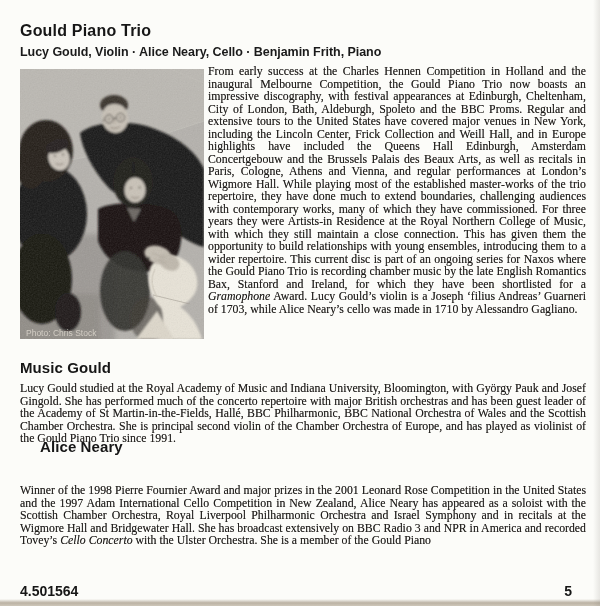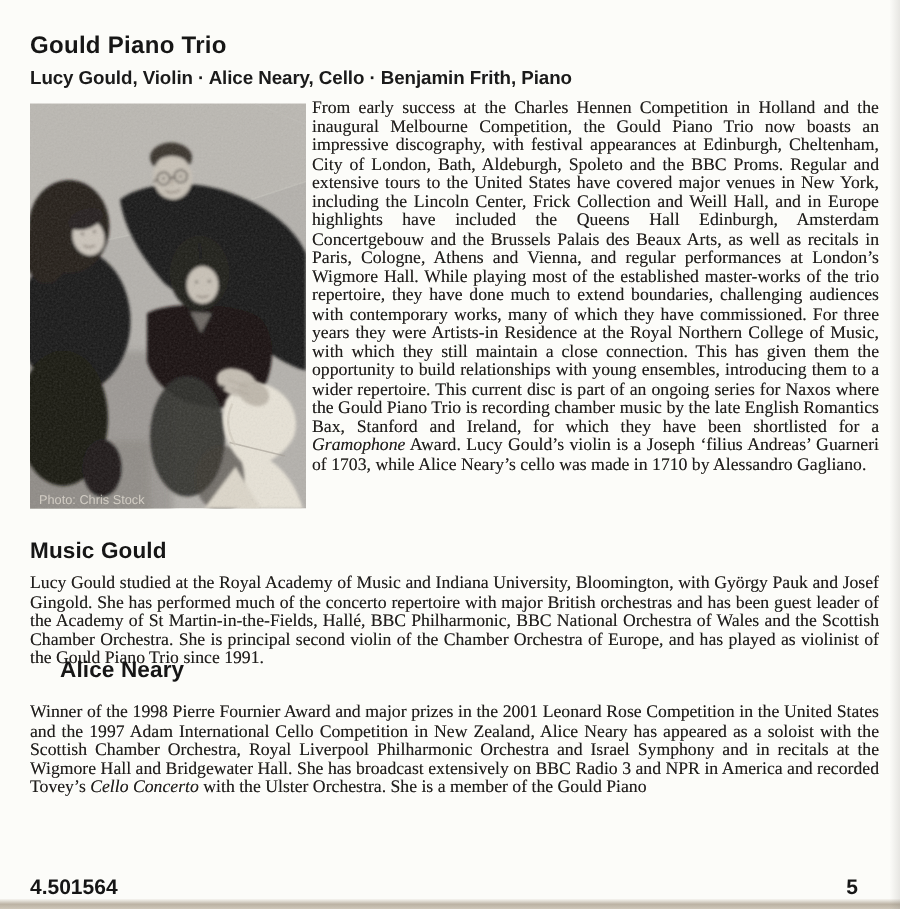--- a/index.html
+++ b/index.html
@@ -31,21 +31,21 @@
   .body-text em{font-style:italic;}
   .intro{left:208px;top:65px;width:378px;}
   .sec-head{
     position:absolute;left:20px;margin:0;
     font-family:"Liberation Sans",sans-serif;font-weight:bold;
     font-size:15px;color:#161616;letter-spacing:.1px;
   }
   .sec-head.lucy{top:359px;}
   .sec-head.alice{top:438px;margin-left:20px;}
   .para-lucy{left:20px;top:382px;width:566px;}
-  .para-alice{left:20px;top:468px;width:566px;}
+  .para-alice{left:20px;top:484px;width:566px;}
   .footer-cat{
     position:absolute;left:20px;top:583px;
     font-family:"Liberation Sans",sans-serif;font-weight:bold;
     font-size:14px;color:#161616;
   }
   .footer-page{
     position:absolute;right:28px;top:583px;
     font-family:"Liberation Sans",sans-serif;font-weight:bold;
     font-size:14px;color:#161616;
   }

